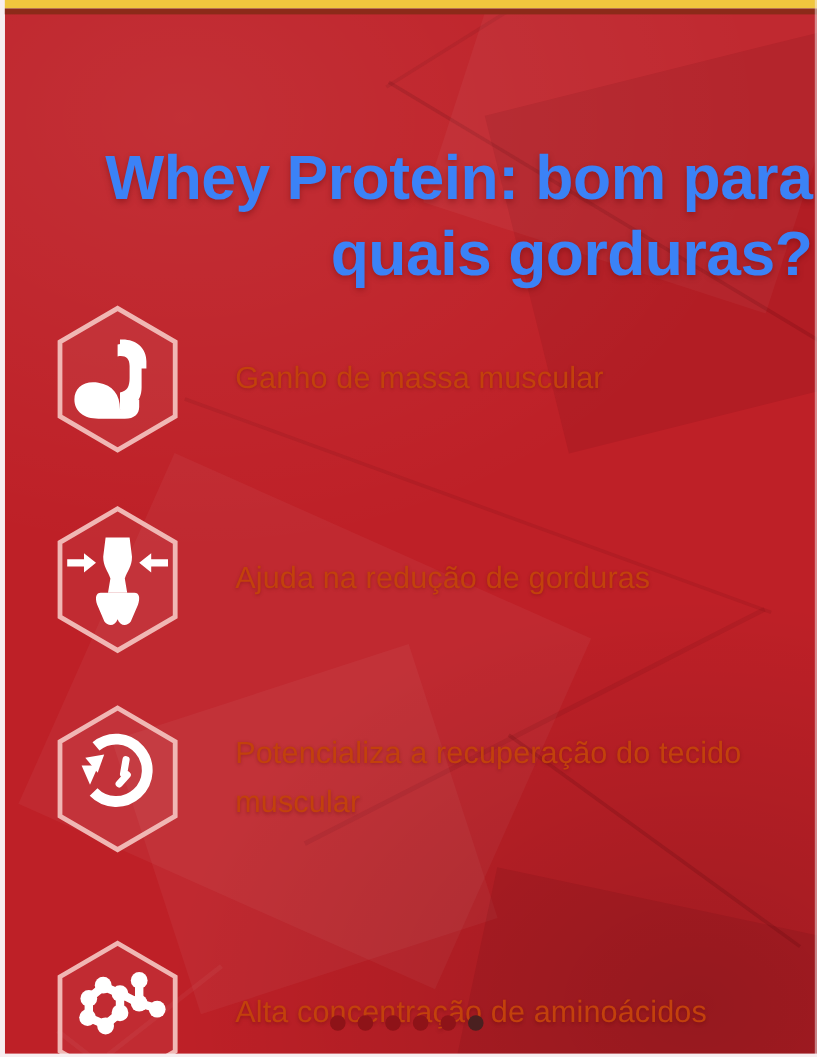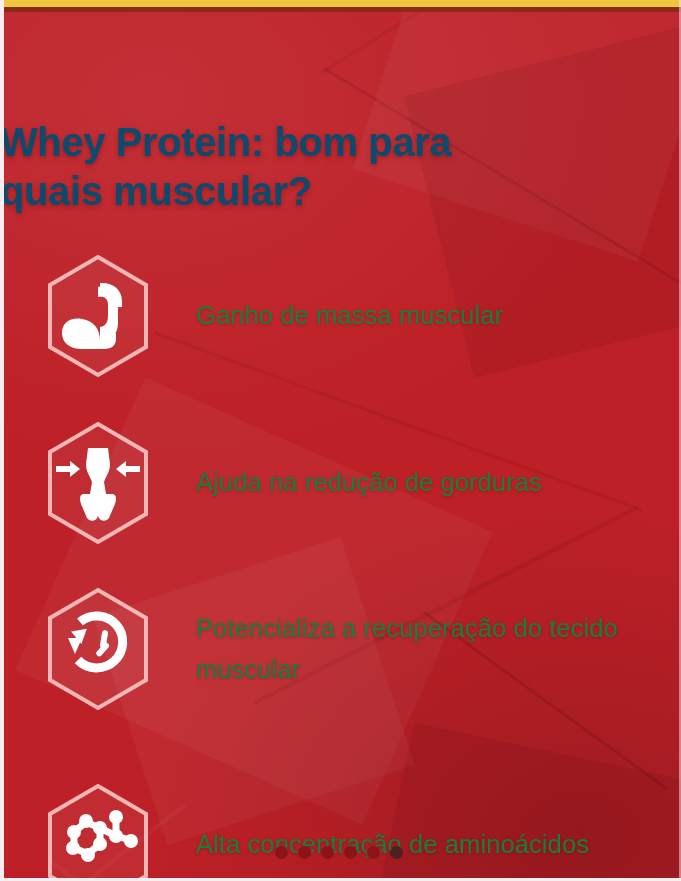--- a/index.html
+++ b/index.html
@@ -98,23 +98,23 @@
   .facet.dk { background: rgba(96,10,14,0.20); }
   .facet.dk2 { background: rgba(96,10,14,0.12); }
   .facet.lt { background: rgba(255,255,255,0.045); }
 
   
   .title {
     position: absolute;
     top: 118px;
     left: 0;
     width: 677px;
-    text-align: left;
-    color: #0c4a6e;
-    font-size: 40px;
+    text-align: right;
+    color: #3b82f6;
+    font-size: 52px;
     font-weight: bold;
     line-height: 1.22;
     letter-spacing: -0.4px;
     z-index: 25;
     text-shadow: 0 2px 5px rgba(80,0,4,0.35);
   }
 
   
   .row {
     position: absolute;
@@ -135,21 +135,21 @@
     position: relative;
     width: 112px;
     height: 126px;
     display: flex;
     align-items: center;
     justify-content: center;
   }
   .hex-badge svg { display: block; }
   .row-text {
     flex: 1 1 auto;
-    color: #15803d;
+    color: #c2410c;
     font-size: 25.5px;
     line-height: 1.62;
     letter-spacing: 0.1px;
     padding-right: 6px;
     text-shadow: 0 1px 3px rgba(80,0,4,0.30);
   }
 
   
   .dots {
     position: absolute;
@@ -191,21 +191,21 @@
       <div class="facet lt" style="width: 260px; height: 240px; top: 560px; left: 120px; transform: rotate(-18deg);"></div>
       <div class="facet dk2" style="width: 300px; height: 260px; top: 740px; left: 380px; transform: rotate(12deg);"></div>
 
       <div class="facet lt" style="width: 120px; height: 4px; top: 846px; left: 44px; transform: rotate(38deg); transform-origin: left center;"></div>
       <div class="facet lt" style="width: 120px; height: 4px; top: 866px; left: 86px; transform: rotate(-38deg); transform-origin: left center;"></div>
     </div>
   </div>
 
   <div class="title">
     <div>Whey Protein: bom para</div>
-    <div>quais muscular?</div>
+    <div>quais gorduras?</div>
   </div>
 
   <div class="row" style="top: 248px; height: 136px;">
     <div class="icon-cell">
       <div class="hex-badge">
         <svg width="112" height="126" viewBox="0 0 112 126" aria-hidden="true">
           <polygon points="56,4 104,32 104,94 56,122 8,94 8,32" fill="rgba(255,255,255,0.05)" stroke="#f0b7b4" stroke-width="4"></polygon>
 
           <path d="M56 34 C68 32 76 38 76 50 L76 70 C76 82 68 88 58 88
                    L58 74 C64 73 66 69 66 62 L66 52 C66 45 62 43 56 44 Z" fill="#ffffff"></path>

